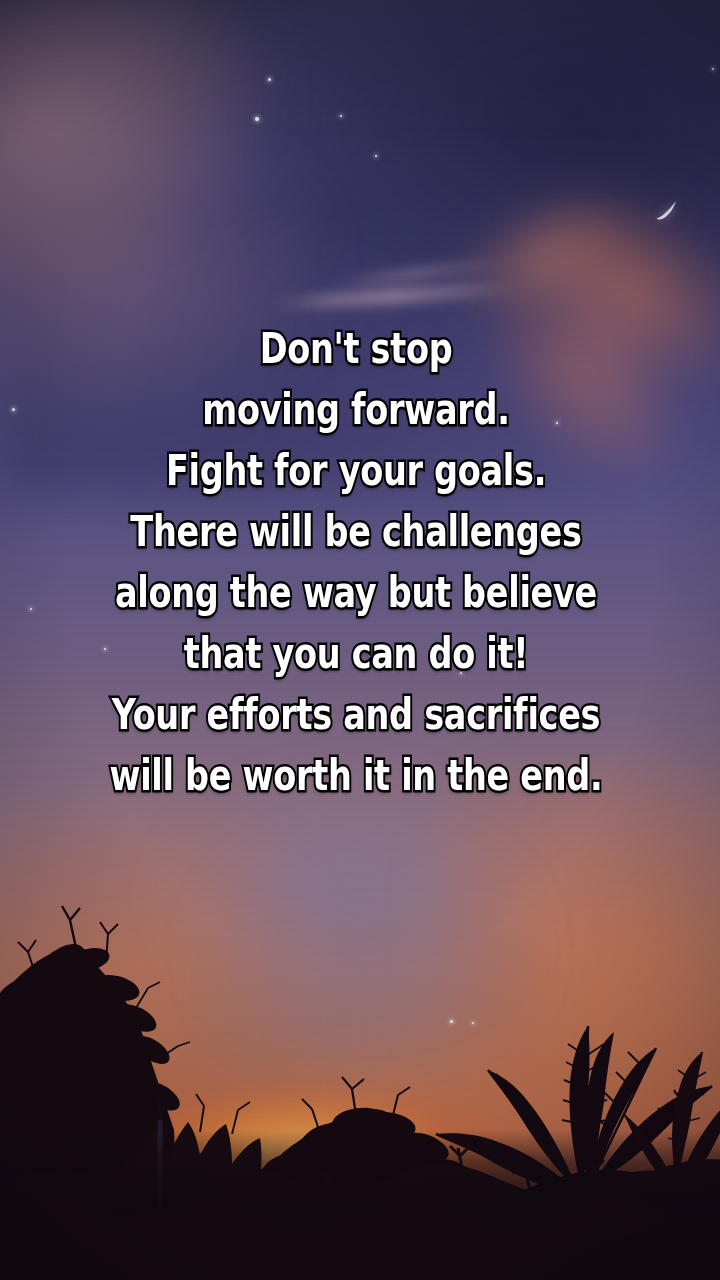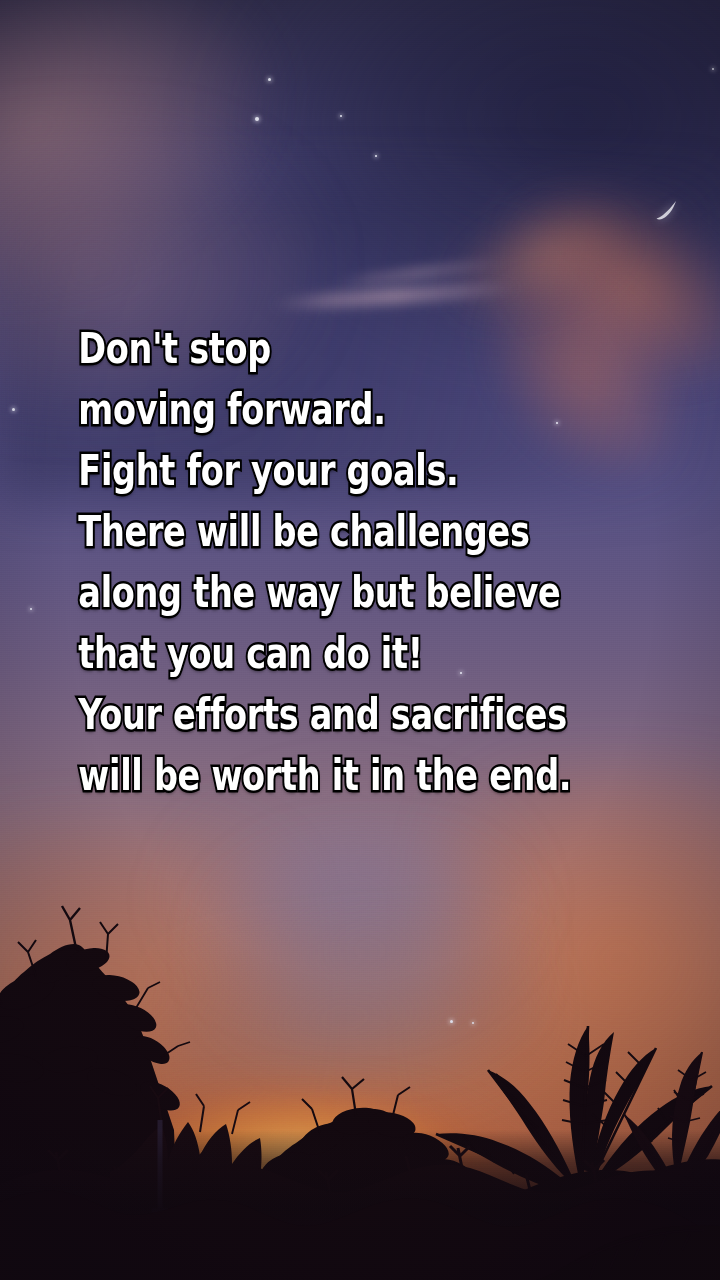--- a/index.html
+++ b/index.html
@@ -253,20 +253,21 @@
       rgba(20,10,15,0.55) 22%,
       rgba(18,9,14,0.90) 52%,
       #150a10 100%);
   }
 
   
   #quote-block {
     position:absolute;
     left:0; right:8px;
     top:318px;
+    text-align:center;
     z-index:20;
     pointer-events:auto;
   }
   .quote-line {
     display:block;
     font-family:"DejaVu Sans", sans-serif;
     font-weight:700;
     font-size:43px;
     line-height:61px;
     letter-spacing:-0.4px;

